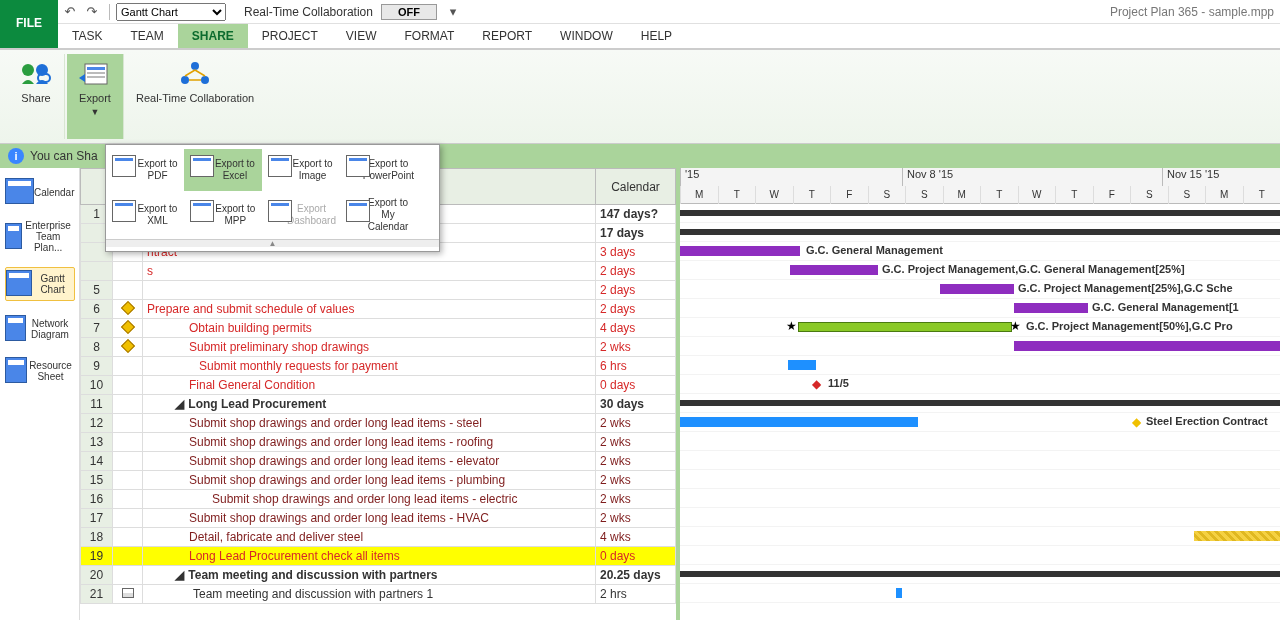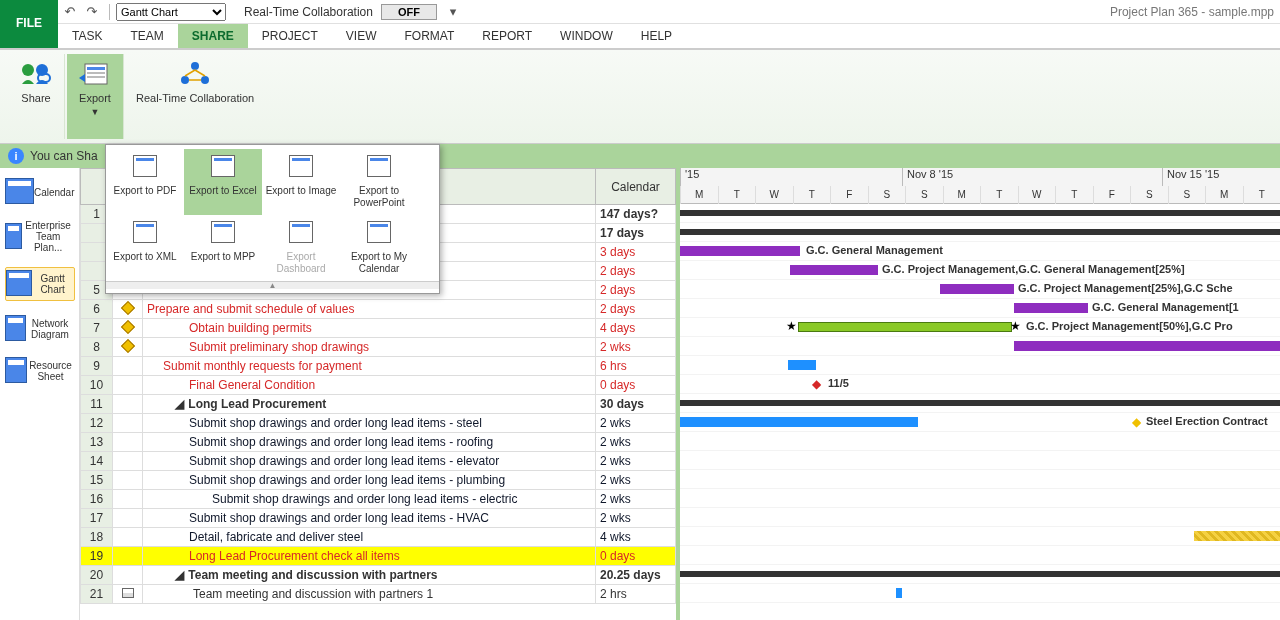--- a/index.html
+++ b/index.html
@@ -34,21 +34,21 @@
 .grid-area { flex:1; overflow:hidden; display:flex; }
 .tasktable { width:600px; position:relative; border-right:4px solid #aad49b; }
 .tasktable table { border-collapse:collapse; width:100%; font-size:12px; }
 .tasktable th { background:#e8efe4; border:1px solid #bbb; height:36px; font-weight:normal; font-size:12px; }
 .tasktable td { border:1px solid #ddd; height:19px; padding:0 4px; white-space:nowrap; overflow:hidden; }
 .tasktable .idcell { width:32px; text-align:center; background:#e8efe4; }
 .tasktable .indcell { width:30px; text-align:center; }
 .tasktable .namecell { }
 .tasktable .durcell { width:80px; }
 .tasktable .red { color:#d62828; }
-.tasktable .green { color:#0f172a; }
+.tasktable .green { color:#7f1d1d; }
 .tasktable .bold { font-weight:bold; }
 .tasktable tr.yellow td { background:#ffff00; }
 .tasktable .toggle { display:inline-block; width:10px; }
 .tasktable .diamond { display:inline-block; width:10px; height:10px; background:#f0c000; transform:rotate(45deg); border:1px solid #a07000; }
 .tasktable .calicon { display:inline-block; width:12px; height:10px; border:1px solid #666; background:linear-gradient(#fff 50%,#ddd 50%); }
 .gantt { flex:1; position:relative; overflow:hidden; }
 .gantt .timehdr { height:36px; background:#f4f4f4; border-bottom:1px solid #bbb; position:relative; }
 .gantt .timehdr .major { position:absolute; top:0; height:18px; border-left:1px solid #bbb; font-size:11px; padding-left:4px; }
 .gantt .timehdr .minor-row { position:absolute; top:18px; left:0; right:0; height:18px; display:flex; }
 .gantt .timehdr .minor { flex:1; border-left:1px solid #ddd; text-align:center; font-size:10px; line-height:17px; }
@@ -63,21 +63,21 @@
 .gantt .task-green { background:#8ac926; border:1px solid #4a7a10; }
 .gantt .task-blue { background:#1e90ff; }
 .gantt .task-ylw { background:repeating-linear-gradient(45deg,#f5d142,#f5d142 3px,#e0b820 3px,#e0b820 6px); }
 .gantt .ms { position:absolute; top:5px; width:10px; height:10px; }
 .gantt .ms.black::before { content:"★"; color:#000; font-size:12px; position:absolute; top:-4px; left:-2px; }
 .gantt .ms.red::before { content:"◆"; color:#d62828; font-size:12px; position:absolute; top:-3px; }
 .gantt .ms.ylw::before { content:"◆"; color:#f0c000; font-size:12px; position:absolute; top:-3px; }
 .gantt .lbl { position:absolute; top:2px; font-size:11px; font-weight:bold; white-space:nowrap; }
 .dropdown { position:absolute; left:105px; top:144px; width:335px; background:#fff; border:1px solid #999; box-shadow:2px 2px 6px rgba(0,0,0,0.3); z-index:100; padding:4px 0; }
 .dropdown .droprow { display:flex; }
-.dropdown .ditem { width:78px; display:flex; flex-direction:column; align-items:center; padding:6px 2px; font-size:10px; text-align:center; cursor:pointer; line-height:12px; }
+.dropdown .ditem { width:78px; display:flex; flex-direction:row; align-items:center; padding:6px 2px; font-size:10px; text-align:center; cursor:pointer; line-height:12px; }
 .dropdown .ditem.active { background:#aad49b; }
 .dropdown .ditem.disabled { color:#aaa; }
 .dropdown .dicon { width:32px; height:26px; margin-bottom:4px; position:relative; }
 .dropdown .dicon .sheet { position:absolute; top:0; left:4px; width:24px; height:22px; background:#fff; border:1px solid #666; }
 .dropdown .dicon .sheet::before { content:""; position:absolute; top:2px; left:2px; right:2px; height:3px; background:#4a86e8; }
 .dropdown .collapse { height:8px; background:#eee; border-top:1px solid #ccc; text-align:center; font-size:8px; color:#888; line-height:8px; }
 svg { display:block; }
 </style>
 </head>
 <body>
@@ -232,21 +232,21 @@
             </tr>
             <tr>
               <td class="idcell">8</td>
               <td class="indcell"><span class="diamond"></span></td>
               <td class="namecell red" style="padding-left:46px">Submit preliminary shop drawings</td>
               <td class="durcell red">2 wks</td>
             </tr>
             <tr>
               <td class="idcell">9</td>
               <td class="indcell"></td>
-              <td class="namecell red" style="padding-left:20px">Submit monthly requests for payment</td>
+              <td class="namecell red" style="padding-left:56px">Submit monthly requests for payment</td>
               <td class="durcell red">6 hrs</td>
             </tr>
             <tr>
               <td class="idcell">10</td>
               <td class="indcell"></td>
               <td class="namecell red" style="padding-left:46px">Final General Condition</td>
               <td class="durcell red">0 days</td>
             </tr>
             <tr>
               <td class="idcell">11</td>

